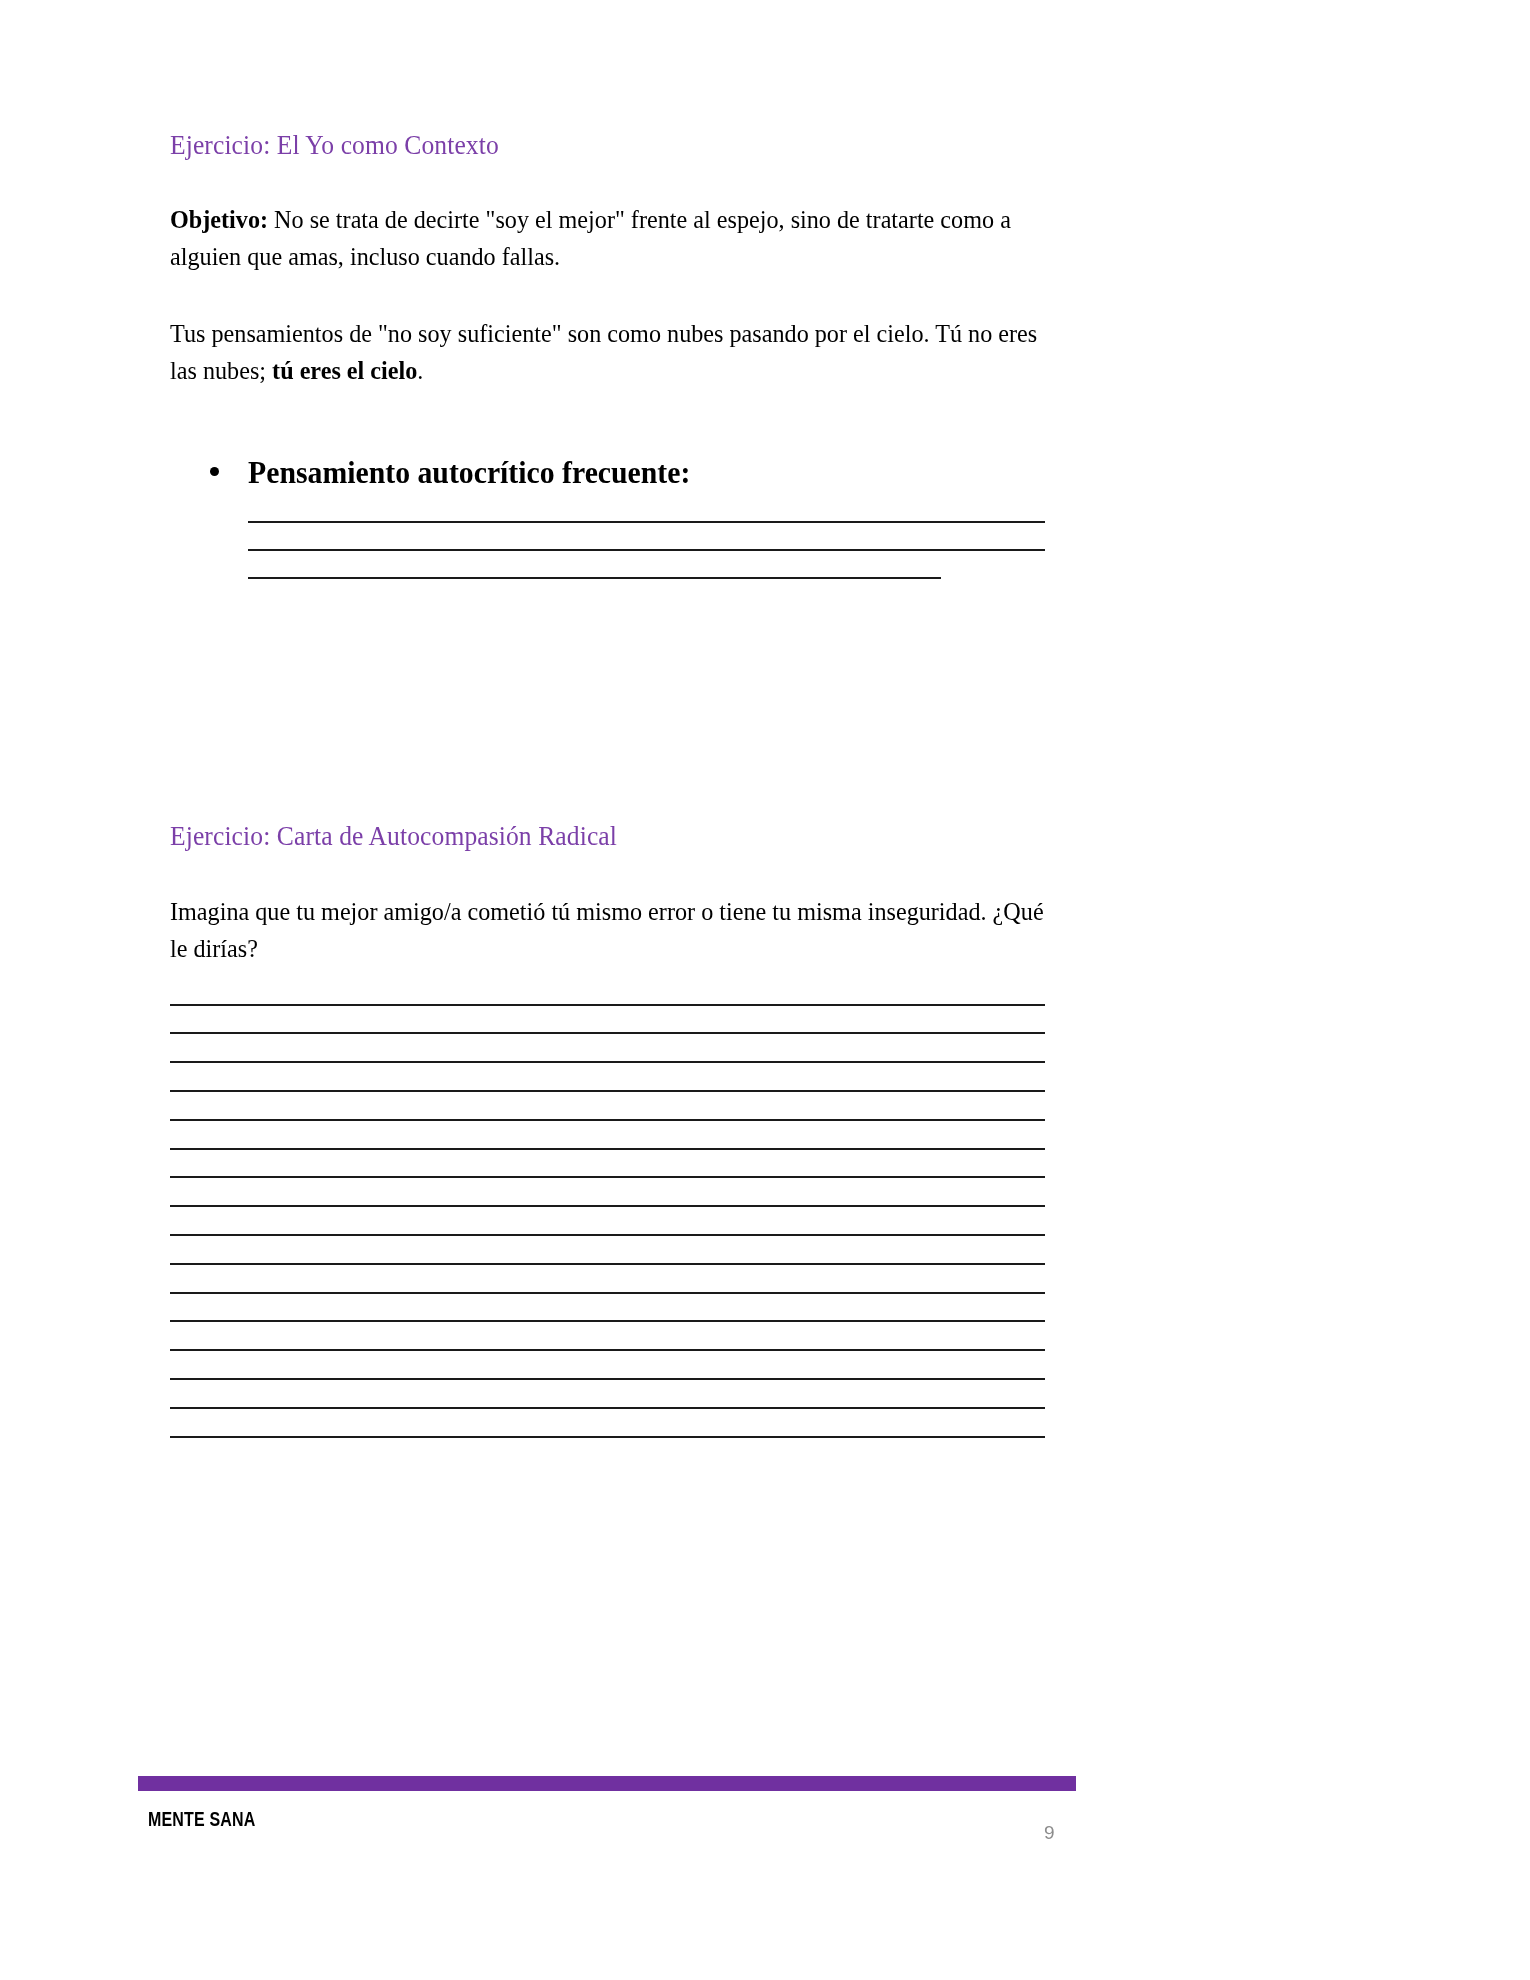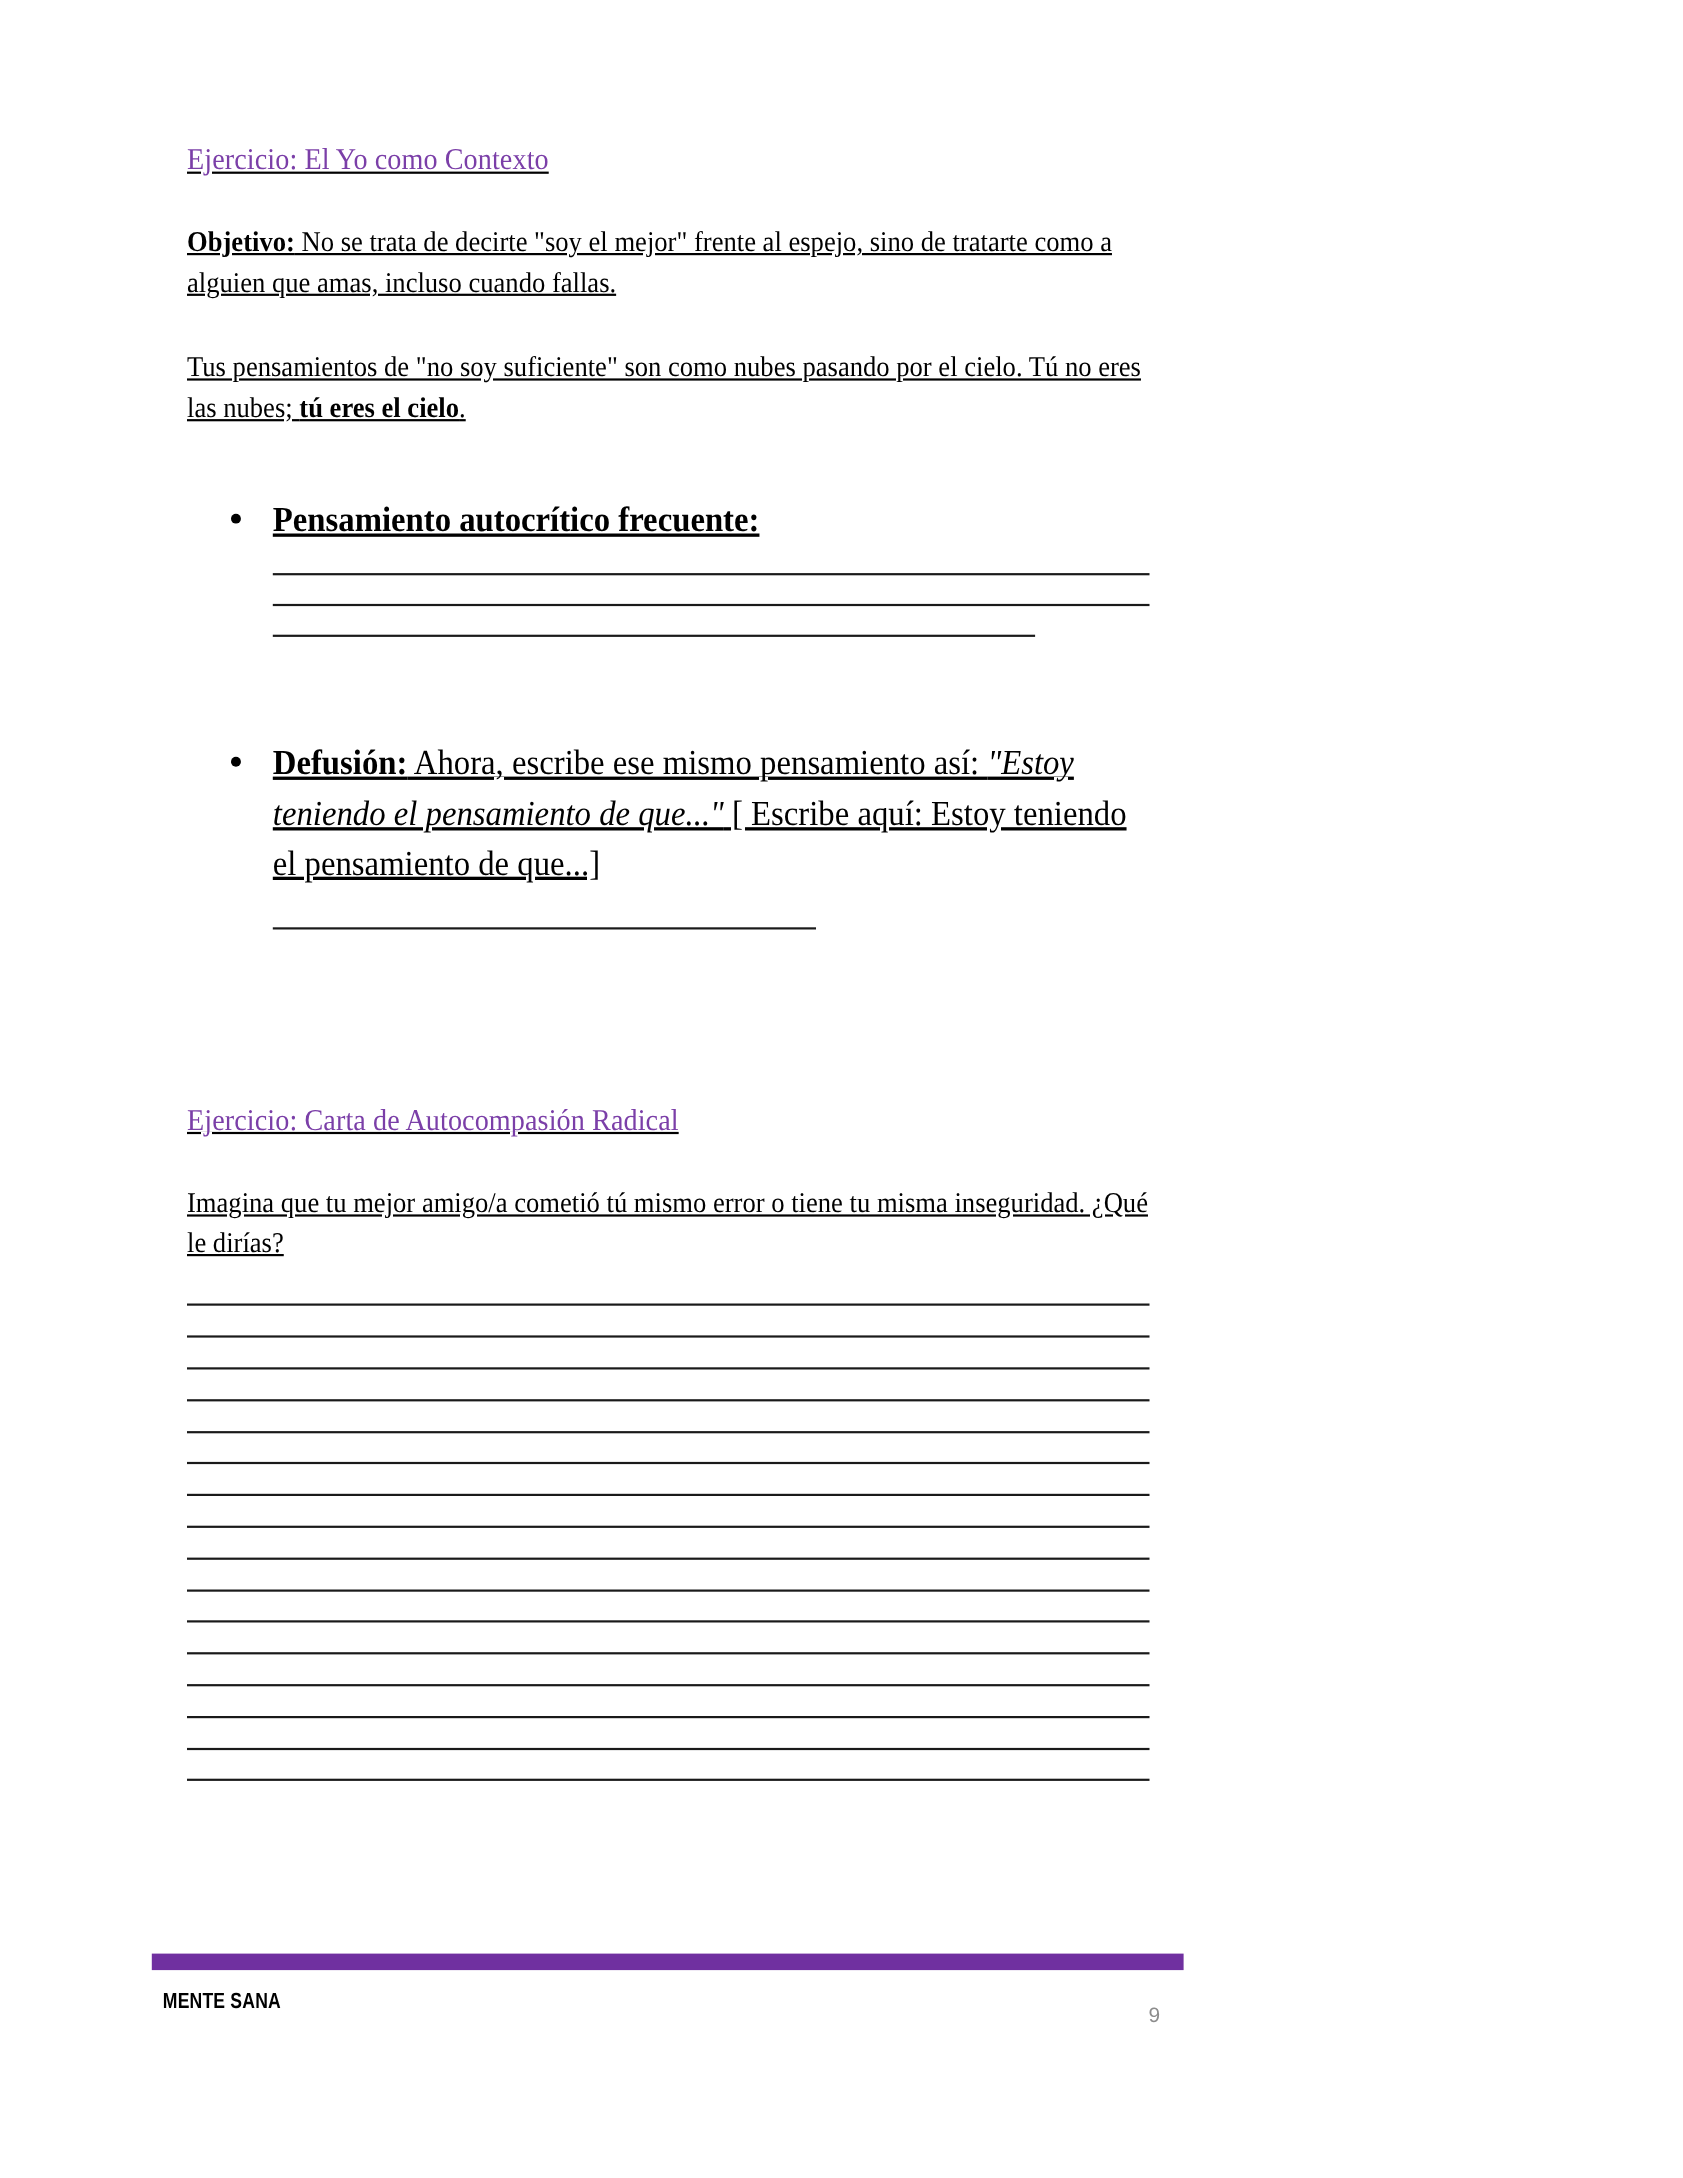--- a/index.html
+++ b/index.html
@@ -20,21 +20,20 @@
     left: 0; top: 0;
     width: 1530px;
     height: 1980px;
     background: #ffffff;
   }
   .content {
     position: absolute;
     left: 170px;
     top: 128px;
     width: 875px;
-    text-decoration: underline;
   }
 
   
   .section-heading {
     color: #7b3fa8;
     font-size: 27.5px;
     line-height: 1.25;
     font-weight: 400;
     letter-spacing: 0.1px;
     font-stretch: condensed;
@@ -182,24 +181,20 @@
       </li>
 
       <div class="rule-block">
         <span class="rule" style="width:100%"></span>
         <span class="rule" style="width:100%"></span>
         <span class="rule" style="width:87%"></span>
       </div>
 
       <div class="sp-xl"></div>
 
-      <li class="bullet-item">
-        <span class="dot"></span>
-        <span class="bullet-text"><b>Defusión:</b><span> Ahora, escribe ese mismo pensamiento así:  </span><span class="ital">"Estoy teniendo el pensamiento de que..."</span><span> [ Escribe aquí: Estoy teniendo el pensamiento de que...] </span><span class="rule-inline" style="width:62%"></span></span>
-      </li>
 
       <div class="sp-sm"></div>
 
 
     </ul>
 
     <div style="height:118px"></div>
 
     <h2 class="section-heading">Ejercicio: Carta de Autocompasión Radical</h2>
 

